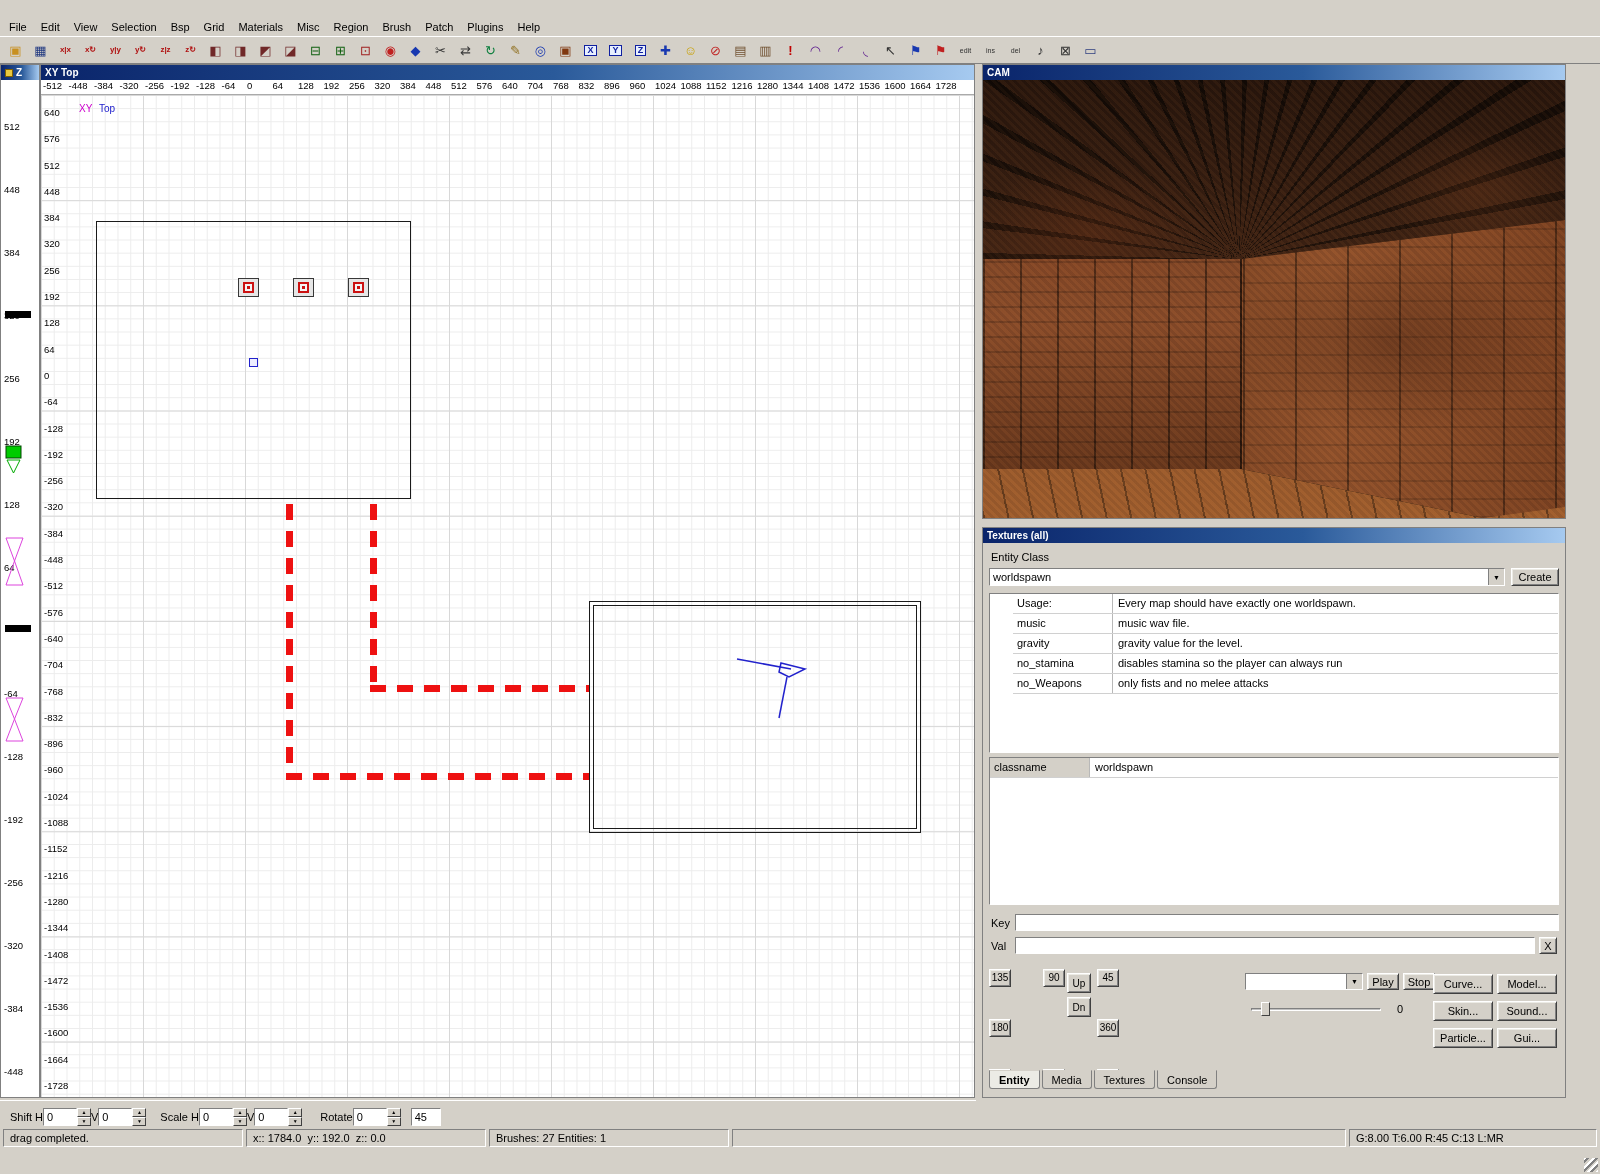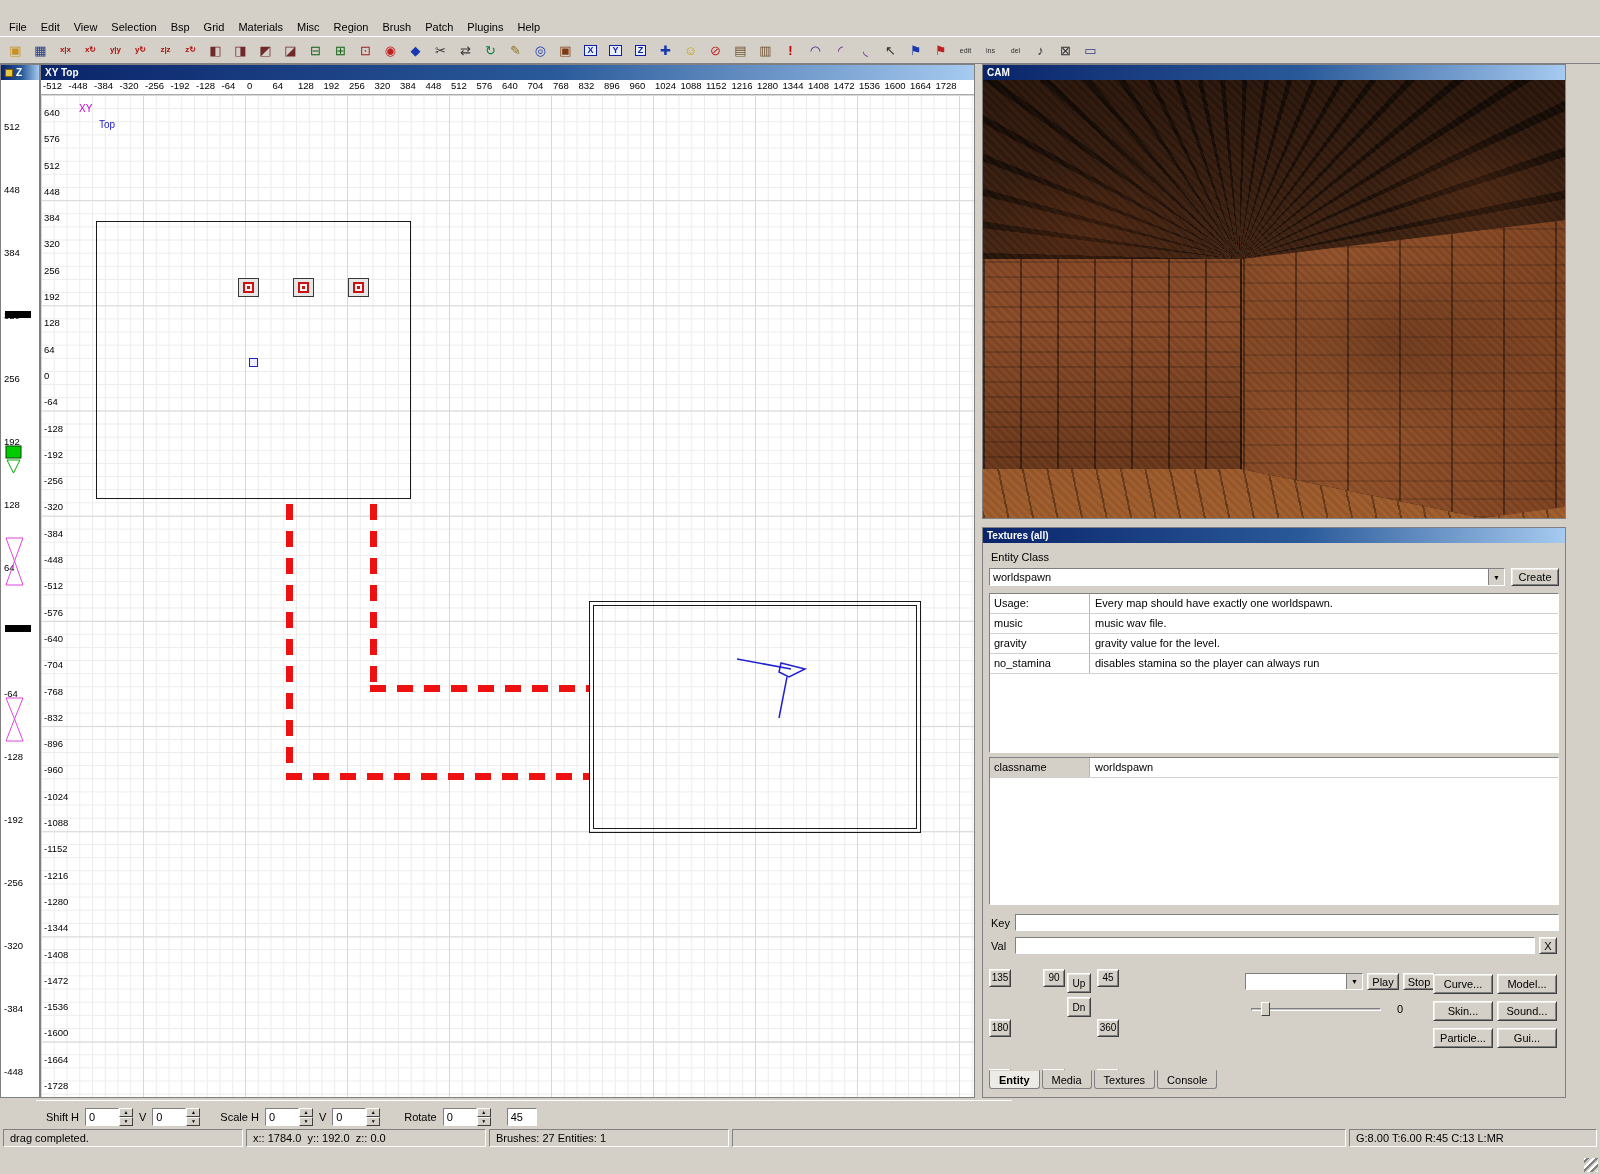--- a/index.html
+++ b/index.html
@@ -44,21 +44,21 @@
   .canvas{position:absolute;left:0;top:30px;right:0;bottom:0;overflow:hidden;background-color:#fff;
     background-image:
       linear-gradient(#d8d8d8 1px,transparent 1px),
       linear-gradient(90deg,#d8d8d8 1px,transparent 1px),
       linear-gradient(#ececec 1px,transparent 1px),
       linear-gradient(90deg,#ececec 1px,transparent 1px);
     background-size:102px 105.2px,102px 105.2px,12.75px 13.15px,12.75px 13.15px;}
   .yruler{position:absolute;left:3px;top:2px;padding-top:10px;z-index:3;}
   .ry{display:block;height:26.3px;font-size:9.5px;white-space:nowrap;}
   .corner-xy{position:absolute;left:38px;top:8px;color:#cc00cc;font-size:10px;z-index:3;}
-  .corner-top{position:absolute;left:58px;top:24px;color:#2020cc;font-size:10px;z-index:3;}
+  .corner-top{position:absolute;left:58px;top:8px;color:#2020cc;font-size:10px;z-index:3;}
   .brush-rect{position:absolute;border:1px solid #1a1a1a;}
   .rect-inner{position:absolute;left:3px;top:3px;right:3px;bottom:3px;border:1px solid #1a1a1a;}
   .ent-box{position:absolute;width:21px;height:19px;border:1px solid #383838;background:#e6e6e6;
     display:flex;align-items:center;justify-content:center;}
   .ent-core{width:11px;height:11px;border:2px solid #cc1111;background:#f4f4f4;position:relative;}
   .ent-core::after{content:"";position:absolute;left:2px;top:2px;width:3px;height:3px;background:#cc1111;}
   .ent-blue{position:absolute;width:9px;height:9px;border:1px solid #2222cc;background:#eef;}
   .dash-v{position:absolute;background:repeating-linear-gradient(180deg,#ee1111 0 16px,transparent 16px 27px);}
   .dash-h{position:absolute;background:repeating-linear-gradient(90deg,#ee1111 0 16px,transparent 16px 27px);}
   .cam-arrow{position:absolute;z-index:2;}
@@ -121,21 +121,21 @@
   .slider{position:absolute;height:16px;}
   .slider-track{position:absolute;left:0;right:0;top:7px;height:3px;border:1px solid;border-color:#808080 #fff #fff #808080;background:#c0c0c0;}
   .slider-thumb{position:absolute;left:10px;top:1px;width:9px;height:14px;background:#d4d0c8;
     border:1px solid;border-color:#fff #404040 #404040 #fff;}
   .tabs{position:absolute;display:flex;gap:2px;}
   .tab{padding:3px 9px 2px 9px;background:#d4d0c8;border:1px solid #808080;border-top:1px solid #d4d0c8;
     border-radius:0 0 3px 3px;font-size:11px;}
   .tab:first-child{background:#ecebe5;font-weight:bold;}
   
   .transformbar{position:absolute;left:0;top:1100px;width:976px;height:26px;background:#d4d0c8;
-    border-top:1px solid #fff;display:flex;align-items:center;gap:6px;padding:16px 10px;margin-left:36px;}
+    border-top:1px solid #fff;display:flex;align-items:center;padding:16px 10px;}
   .spin{display:inline-flex;height:18px;}
   .spin input{width:34px;height:18px;border:1px solid;border-color:#808080 #fff #fff #808080;background:#fff;
     font-family:inherit;font-size:11px;padding:0 3px;}
   .spin .arrows{display:flex;flex-direction:column;width:14px;height:18px;}
   .spin .arrows span{flex:1;background:#d4d0c8;border:1px solid;border-color:#fff #404040 #404040 #fff;
     font-size:5px;line-height:7px;text-align:center;color:#000;}
   .plainfield{width:30px;height:18px;border:1px solid;border-color:#808080 #fff #fff #808080;background:#fff;
     font-family:inherit;font-size:11px;padding:0 3px;}
   .statusbar{position:absolute;left:0;top:1126px;width:1600px;height:24px;background:#d4d0c8;display:flex;align-items:center;}
   .sseg{height:18px;border:1px solid;border-color:#808080 #fff #fff #808080;margin-left:3px;
@@ -502,21 +502,21 @@
         <div class="insp-body">
 
           <span class="lbl" style="left:8px;top:8px;">Entity Class</span>
 
           <div class="combo" style="left:6px;top:25px;width:516px;">
             <span class="combo-text">worldspawn</span>
             <span class="combo-arrow">▼</span>
           </div>
           <button class="btn" style="left:528px;top:25px;width:48px;height:18px;">Create</button>
 
-          <div class="etable" style="left:6px;top:50px;width:570px;height:160px;">
+          <div class="etable" style="left:6px;top:50px;width:570px;height:160px;padding-left:23px;">
 
               <div class="etrow">
                 <span class="etkey">Usage:</span>
                 <span class="etval">Every map should have exactly one worldspawn.</span>
               </div>
 
               <div class="etrow">
                 <span class="etkey">music</span>
                 <span class="etval">music wav file.</span>
               </div>
@@ -524,20 +524,24 @@
               <div class="etrow">
                 <span class="etkey">gravity</span>
                 <span class="etval">gravity value for the level.</span>
               </div>
 
               <div class="etrow">
                 <span class="etkey">no_stamina</span>
                 <span class="etval">disables stamina so the player can always run</span>
               </div>
 
+              <div class="etrow">
+                <span class="etkey">no_Weapons</span>
+                <span class="etval">only fists and no melee attacks</span>
+              </div>
             </div>
 
           <div class="etable" style="left:6px;top:214px;width:570px;height:148px;">
 
               <div class="etrow">
                 <span class="etkey kv-key">classname</span>
                 <span class="etval">worldspawn</span>
               </div>
             </div>
 

